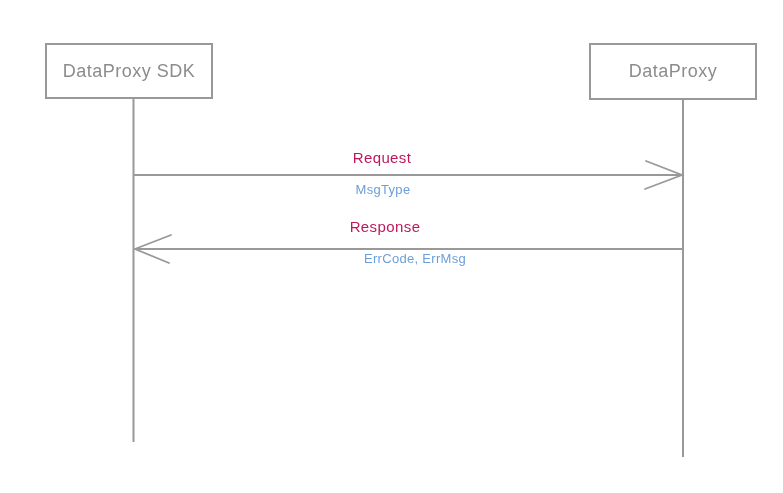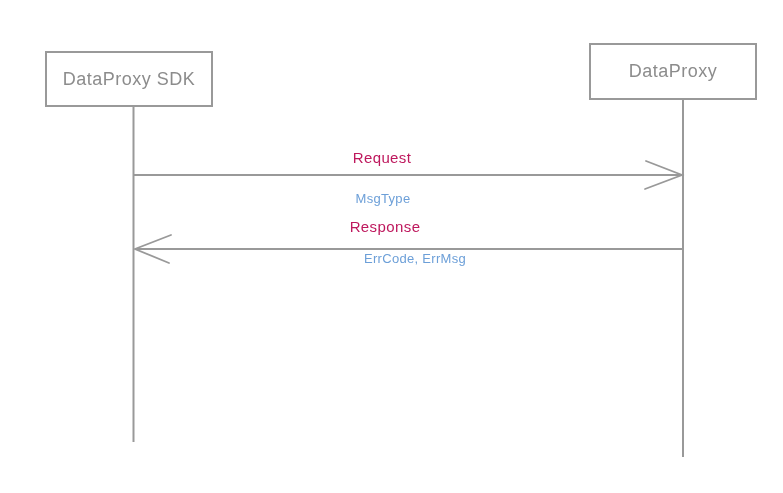--- a/index.html
+++ b/index.html
@@ -28,40 +28,40 @@
     border: 2px solid #999999;
     background: #ffffff;
     display: flex;
     align-items: center;
     justify-content: center;
     color: #8c8c8c;
     font-size: 18px;
     letter-spacing: 0.5px;
     white-space: nowrap;
   }
-  .actor-left  { left: 45px;  top: 43px; width: 168px; height: 56px; margin-top: 8px; }
+  .actor-left  { left: 45px;  top: 43px; width: 168px; height: 56px; }
   .actor-right { left: 589px; top: 43px; width: 168px; height: 57px; }
   .msg-label {
     position: absolute;
     transform: translateX(-50%);
     color: #be185d;
     font-size: 15px;
     letter-spacing: 0.4px;
     white-space: nowrap;
   }
   .msg-params {
     position: absolute;
     transform: translateX(-50%);
     color: #6c9fd8;
     font-size: 13px;
     letter-spacing: 0.3px;
     white-space: nowrap;
   }
   .request-label   { left: 382px; top: 149px; }
-  .request-params  { left: 383px; top: 191px; }
+  .request-params  { left: 383px; top: 182px; }
   .response-label  { left: 385px; top: 218px; }
   .response-params { left: 387px; top: 251px; margin-left: 28px; }
 </style>
 </head>
 <body>
 
 <div class="canvas">
 
   <svg class="lines-layer" width="783" height="493" viewBox="0 0 783 493">
 

